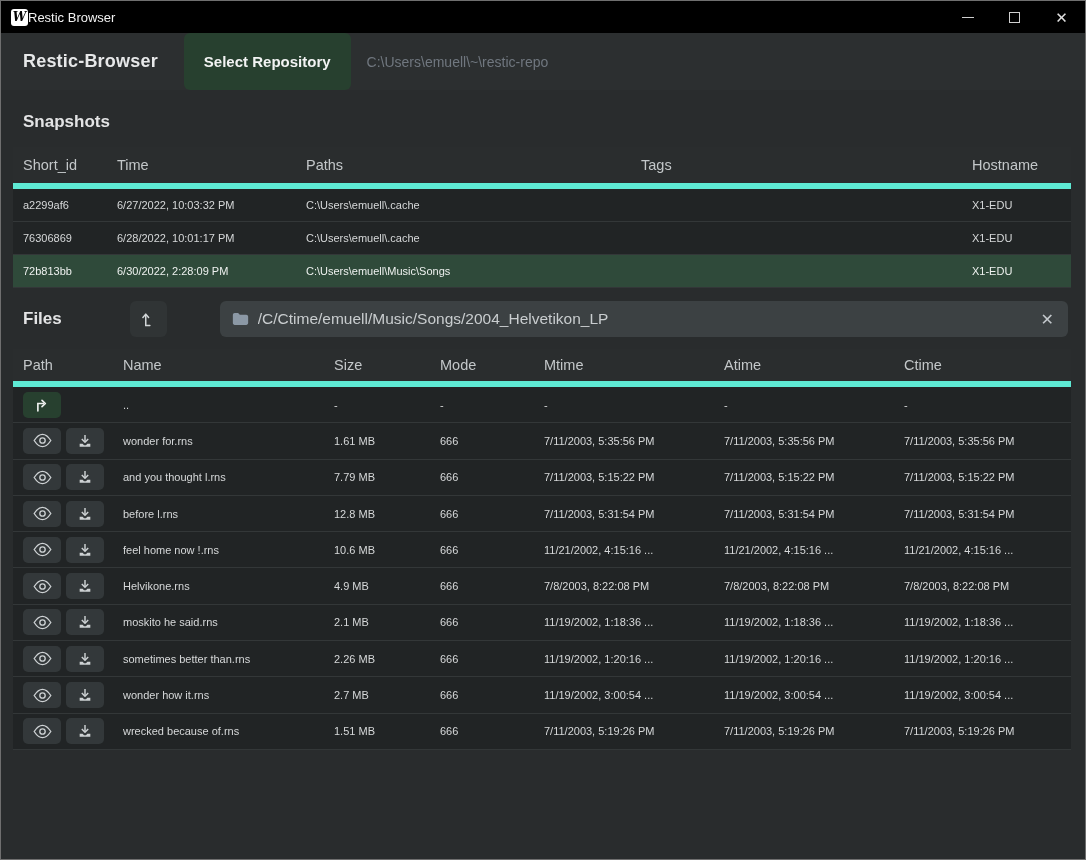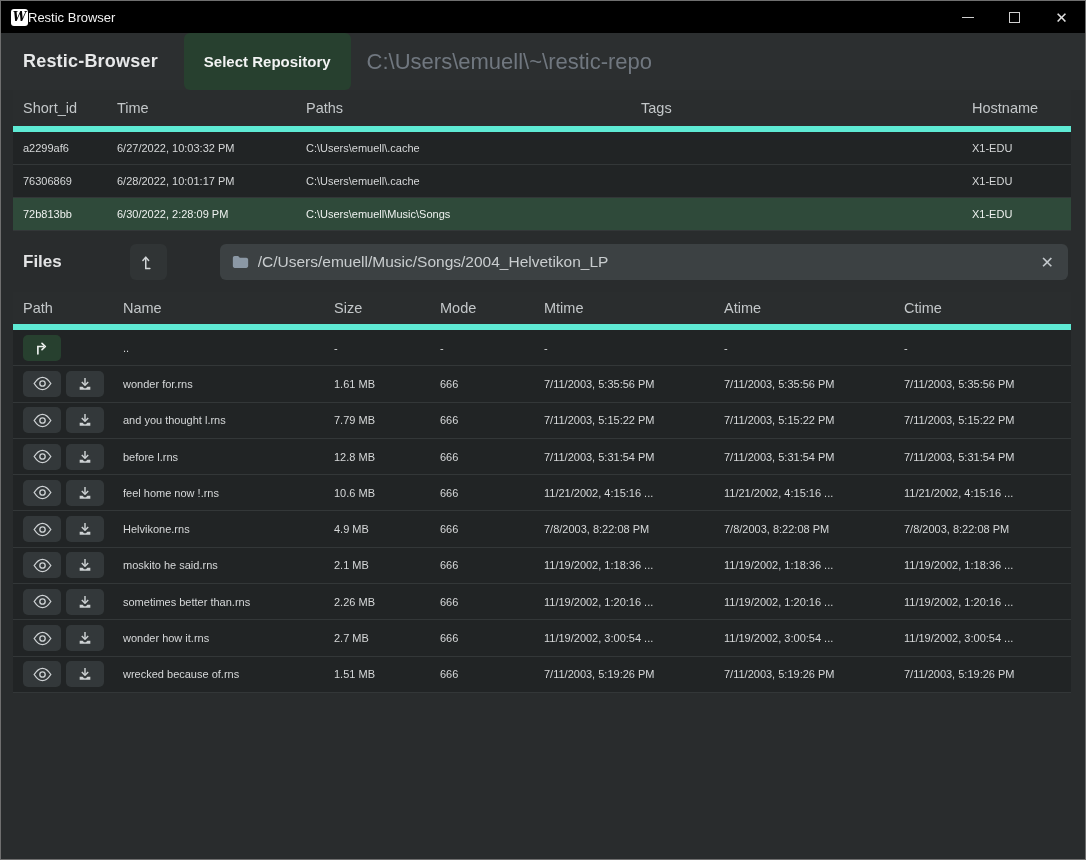--- a/index.html
+++ b/index.html
@@ -46,21 +46,21 @@
     padding:0 22px; flex:0 0 auto;
   }
   .header-title { color:#e7e8e9; font-size:18px; font-weight:800; letter-spacing:.2px; }
   .repo-btn {
     margin-left:26px;
     background:#27402f; color:#f2f3f3;
     border:none; border-radius:6px;
     font-family:inherit; font-size:15px; font-weight:700;
     padding:20px 20px; cursor:pointer;
   }
-  .repo-path { margin-left:16px; color:#70777f; font-size:22px; }
+  .repo-path { margin-left:16px; color:#70777f; font-size:14px; }
 
   
   .section-title {
     color:#e3e4e5; font-size:17px; font-weight:800;
     padding:22px 22px 15px 22px;
   }
 
   
   .tbl { margin:0 14px 0 12px; }
   .t-head {
@@ -139,20 +139,21 @@
       </button>
     </div>
   </div>
 
   <div class="header">
     <span class="header-title">Restic-Browser</span>
     <button class="repo-btn">Select Repository</button>
     <span class="repo-path">C:\Users\emuell\~\restic-repo</span>
   </div>
 
+  <div class="section-title">Snapshots</div>
 
   <div class="tbl">
     <div class="t-head snap-grid snap-head">
       <div class="cell">Short_id</div>
       <div class="cell">Time</div>
       <div class="cell">Paths</div>
       <div class="cell">Tags</div>
       <div class="cell">Hostname</div>
     </div>
     <div id="snap-rows">
@@ -190,21 +191,21 @@
           <path d="M5.2 10 L9 5.5 L12.8 10" stroke="#d2d6d8" stroke-width="2" fill="none" stroke-linecap="round" stroke-linejoin="round"></path>
         </svg>
       </span>
     </button>
     <div class="path-box">
       <span style="display:flex;">
         <svg width="17" height="14" viewBox="0 0 20 16">
           <path d="M1 3.2 C1 2 2 1 3.2 1 H7.2 L9.2 3 H16.8 C18 3 19 4 19 5.2 V12.8 C19 14 18 15 16.8 15 H3.2 C2 15 1 14 1 12.8 Z" fill="#8b98a5"></path>
         </svg>
       </span>
-      <span class="path-text">/C/Users/emuell/Music/Songs/2004_Helvetikon_LP</span>
+      <span class="path-text">/C/Ctime/emuell/Music/Songs/2004_Helvetikon_LP</span>
       <span class="clear-x">✕</span>
     </div>
   </div>
 
   <div class="tbl">
     <div class="t-head files-grid files-head">
       <div class="cell">Path</div>
       <div class="cell">Name</div>
       <div class="cell">Size</div>
       <div class="cell">Mode</div>

